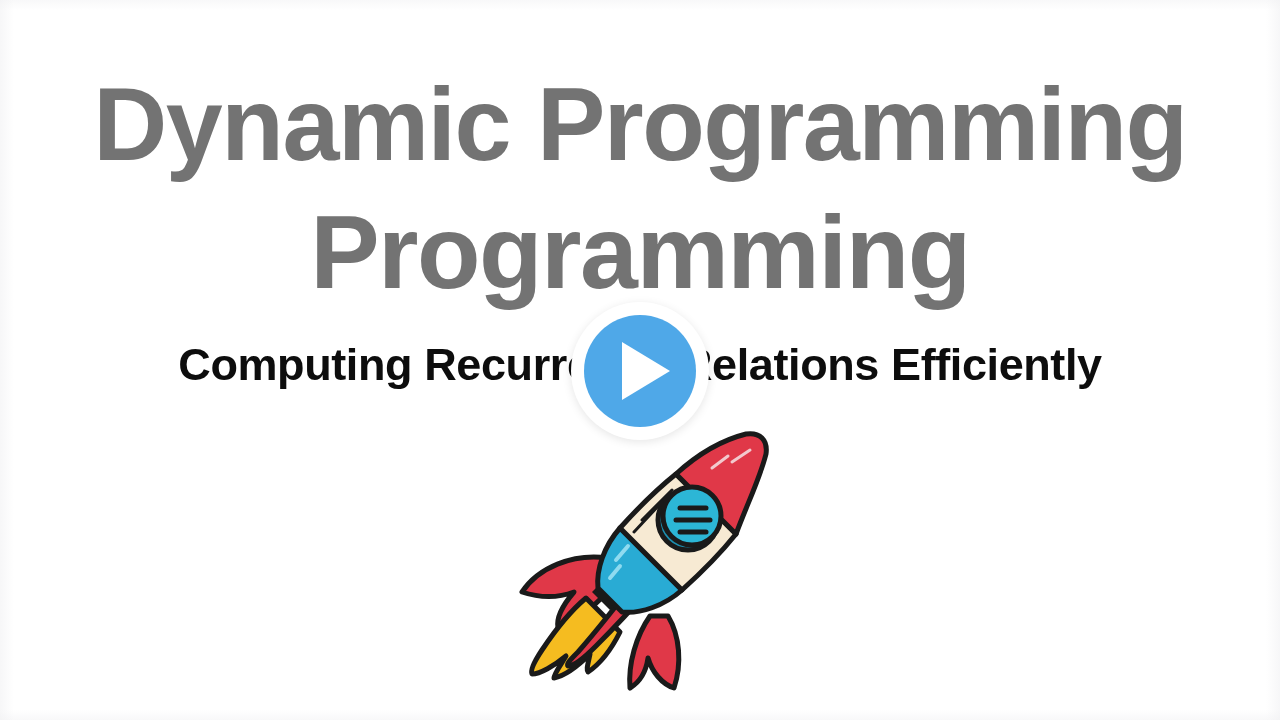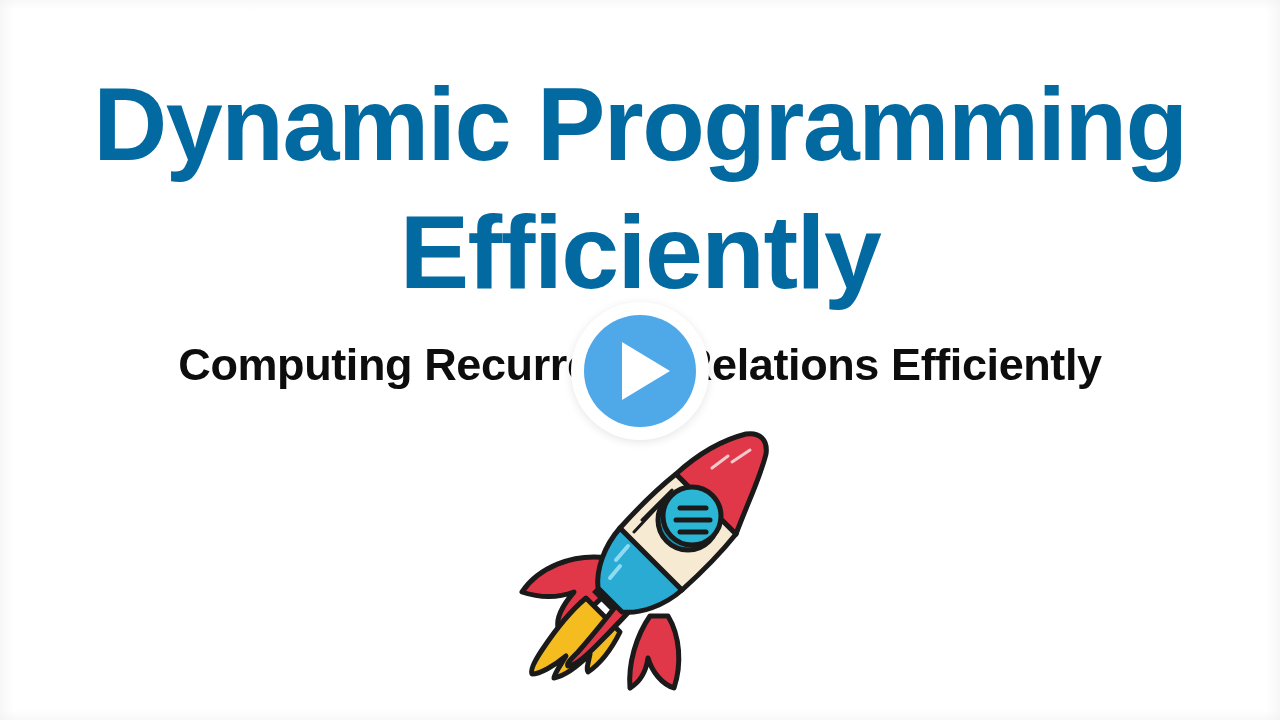--- a/index.html
+++ b/index.html
@@ -37,21 +37,21 @@
   
   #text-block {
     position: absolute;
     left: 0;
     top: 60px;
     width: 1280px;
     text-align: center;
   }
 
   #title {
-    color: #0369a1;
+    color: #737373;
     font-family: "Liberation Sans", sans-serif;
     font-weight: bold;
     font-size: 104px;
     line-height: 128px;
     letter-spacing: -1.5px;
     padding: 0 50px;
     margin: 0;
     white-space: normal;
   }
   #title .tline {
@@ -123,21 +123,21 @@
 </head>
 <body>
 
 <div id="slide">
 
   <div id="vignette"></div>
 
   <div id="text-block">
     <h1 id="title">
       <span class="tline tline-1">Dynamic Programming</span>
-      <span class="tline tline-2">Efficiently</span>
+      <span class="tline tline-2">Programming</span>
     </h1>
     <div id="subtitle">Computing Recurrence Relations Efficiently</div>
   </div>
 
   <div id="play-button">
     <div id="play-disc">
       <div id="play-triangle"></div>
     </div>
   </div>
 

